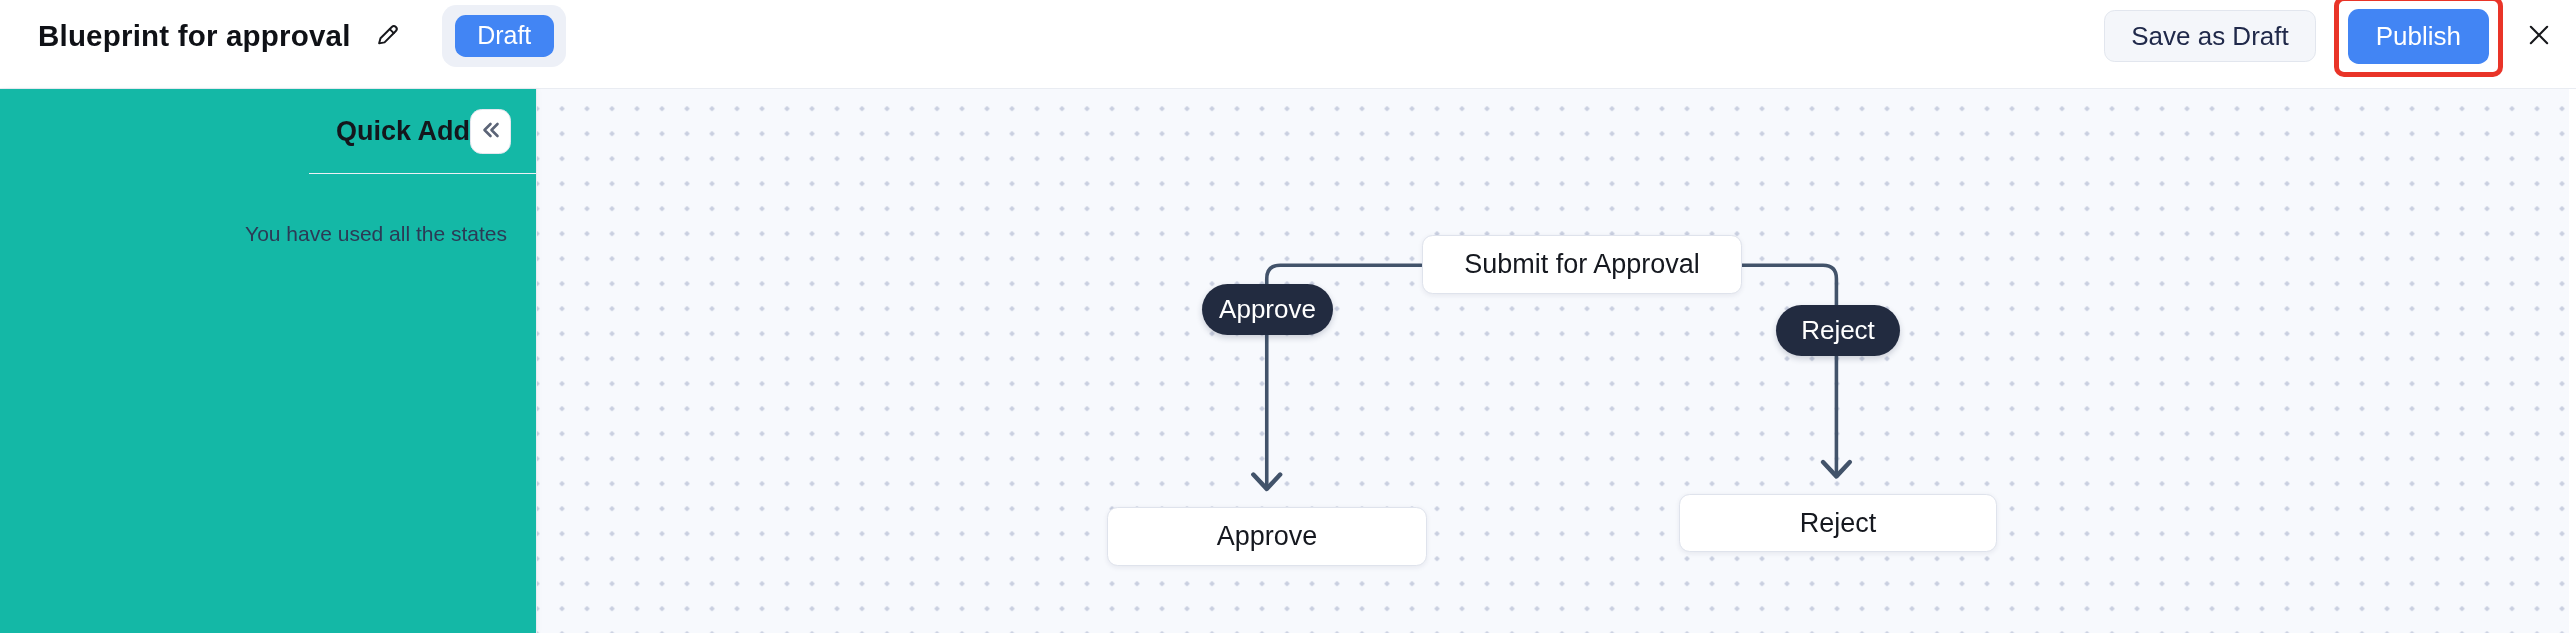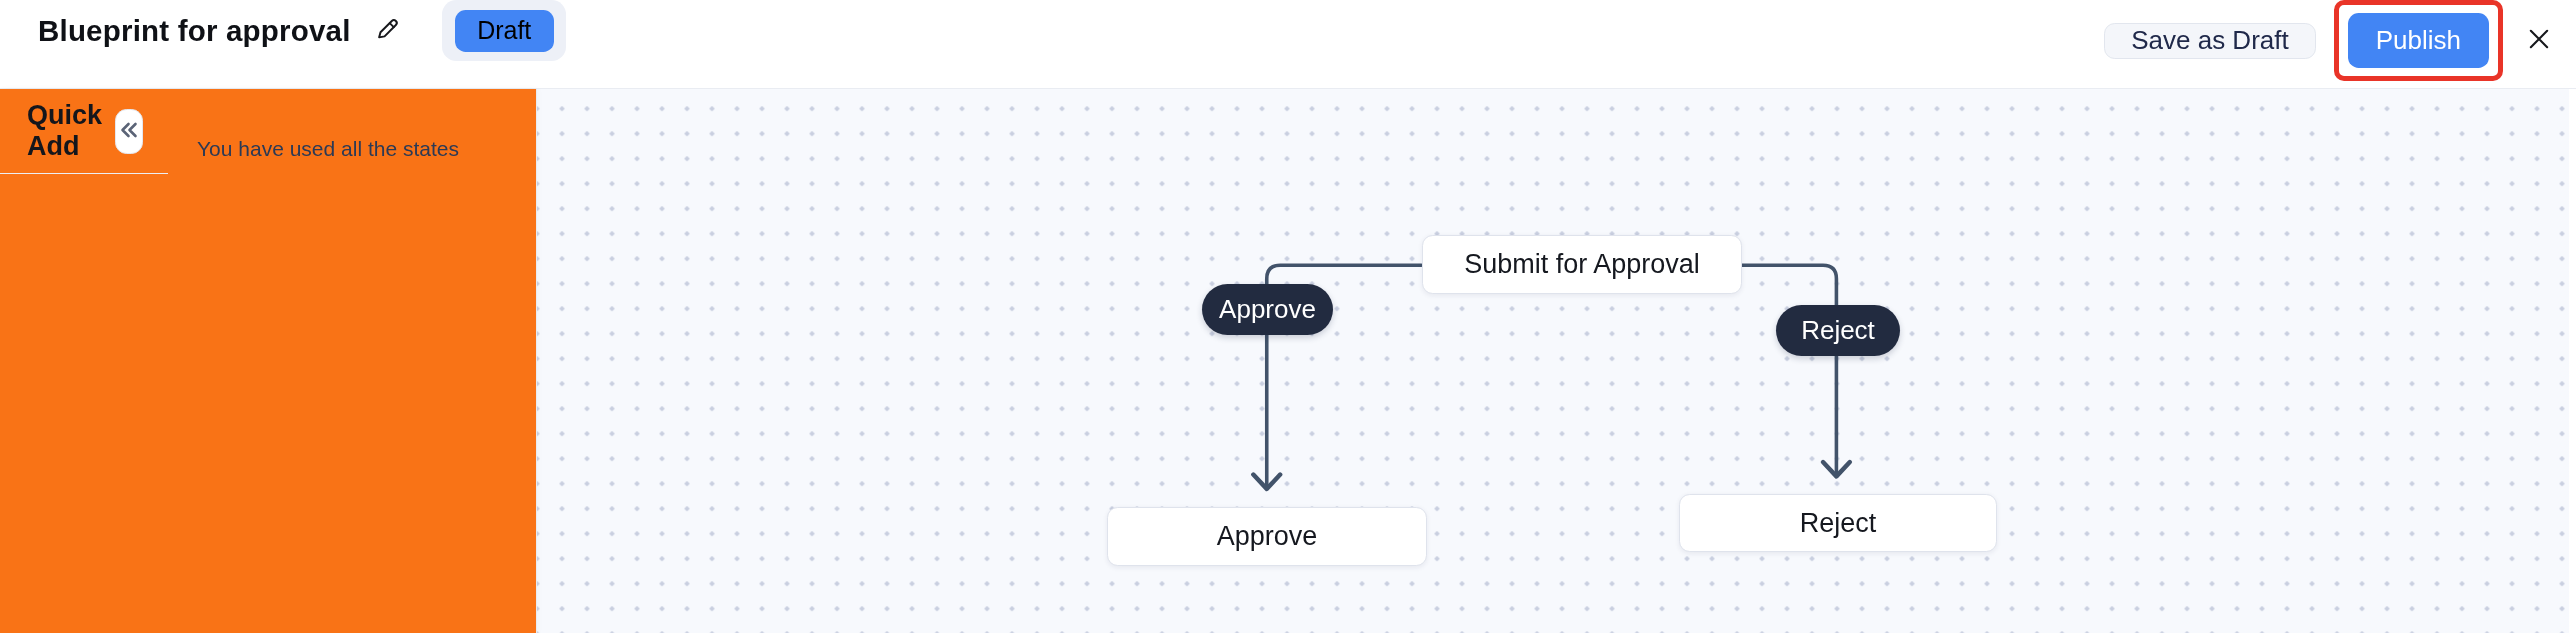--- a/index.html
+++ b/index.html
@@ -2,47 +2,47 @@
 <html style="font-size:14.3px"><head>
 <meta charset="utf-8">
 <style>
   * { margin:0; padding:0; box-sizing:border-box; }
   html,body { width:2576px; height:633px; overflow:hidden; }
   body { font-family:"Liberation Sans", sans-serif; background:#ffffff; }
   .app { width:2576px; height:633px; display:flex; flex-direction:column; }
 
   
   .topbar { height:89px; flex:0 0 89px; background:#ffffff; border-bottom:1.8px solid #e9ecf2;
-            display:flex; align-items:flex-start; padding:0 18px 16px 38px; }
+            display:flex; align-items:center; padding:0 18px 16px 38px; }
   .topbar-left { display:flex; align-items:center; }
   .page-title { font-size:29.5px; font-weight:600; color:#0f1116; letter-spacing:0.2px; }
   .edit-btn { margin-left:19.7px; width:36px; height:36px; display:flex; align-items:center; justify-content:center;
               background:transparent; border:none; cursor:pointer; }
   .edit-btn svg { width:29.5px; height:29.5px; }
   .badge-wrap { margin-left:36px; background:#edf0f7; border-radius:14.3px; padding:9.8px 12.5px; display:flex; }
-  .status-badge { background:#4285f4; color:#000000; font-size:25px; font-weight:500;
+  .status-badge { background:#4285f4; color:#ffffff; font-size:25px; font-weight:500;
                   padding:7.2px 22.4px; border-radius:10.7px; line-height:1.1; }
   .topbar-right { margin-left:auto; display:flex; align-items:center; }
-  .btn-secondary { height:36px; padding:0 26px; background:#f4f6fa; border:1.8px solid #e2e6ee; border-radius:10.7px;
+  .btn-secondary { height:52px; padding:0 26px; background:#f4f6fa; border:1.8px solid #e2e6ee; border-radius:10.7px;
                    font-family:inherit; font-size:26px; font-weight:500; color:#20294a; cursor:pointer;
                    display:flex; align-items:center; }
   .annotation-box { margin-left:18px; border:5.4px solid #e93428; border-radius:10px; padding:8px 9px; }
   .btn-primary { height:55px; padding:0 28px; background:#4285f4; border:none; border-radius:10.7px;
                  font-family:inherit; font-size:26px; font-weight:500; color:#ffffff; cursor:pointer;
                  display:flex; align-items:center; }
   .close-btn { margin-left:16px; width:39px; height:39px; background:transparent; border:none; cursor:pointer;
                display:flex; align-items:center; justify-content:center; }
   .close-btn svg { width:28px; height:28px; }
 
   
   .main { flex:1; display:flex; min-height:0; }
 
   
-  .sidebar { width:537px; flex:0 0 537px; background:#f97316; border-right:1.8px solid #e8ebf1;
-             box-shadow:1.8px 0 5.4px rgba(30,40,70,.04); display:flex; flex-direction:row; z-index:2; }
+  .sidebar { width:537px; flex:0 0 537px; background:#14b8a6; border-right:1.8px solid #e8ebf1;
+             box-shadow:1.8px 0 5.4px rgba(30,40,70,.04); display:flex; flex-direction:column; z-index:2;align-items:flex-end; }
   .sidebar-header { height:85px; flex:0 0 85px; display:flex; align-items:center; padding:0 25px 0 27px;
                     border-bottom:1.8px solid #edeff4; }
   .sidebar-title { font-size:27px; font-weight:700; color:#14161c; }
   .collapse-btn { margin-left:auto; width:41px; height:45px; background:#ffffff; border:1.8px solid #e4e7ef;
                   border-radius:11.6px; cursor:pointer; display:flex; align-items:center; justify-content:center; }
   .collapse-btn svg { width:24px; height:24px; }
   .sidebar-body { padding:48px 29px; }
   .empty-msg { font-size:21px; color:#2c3a55; }
 
   

